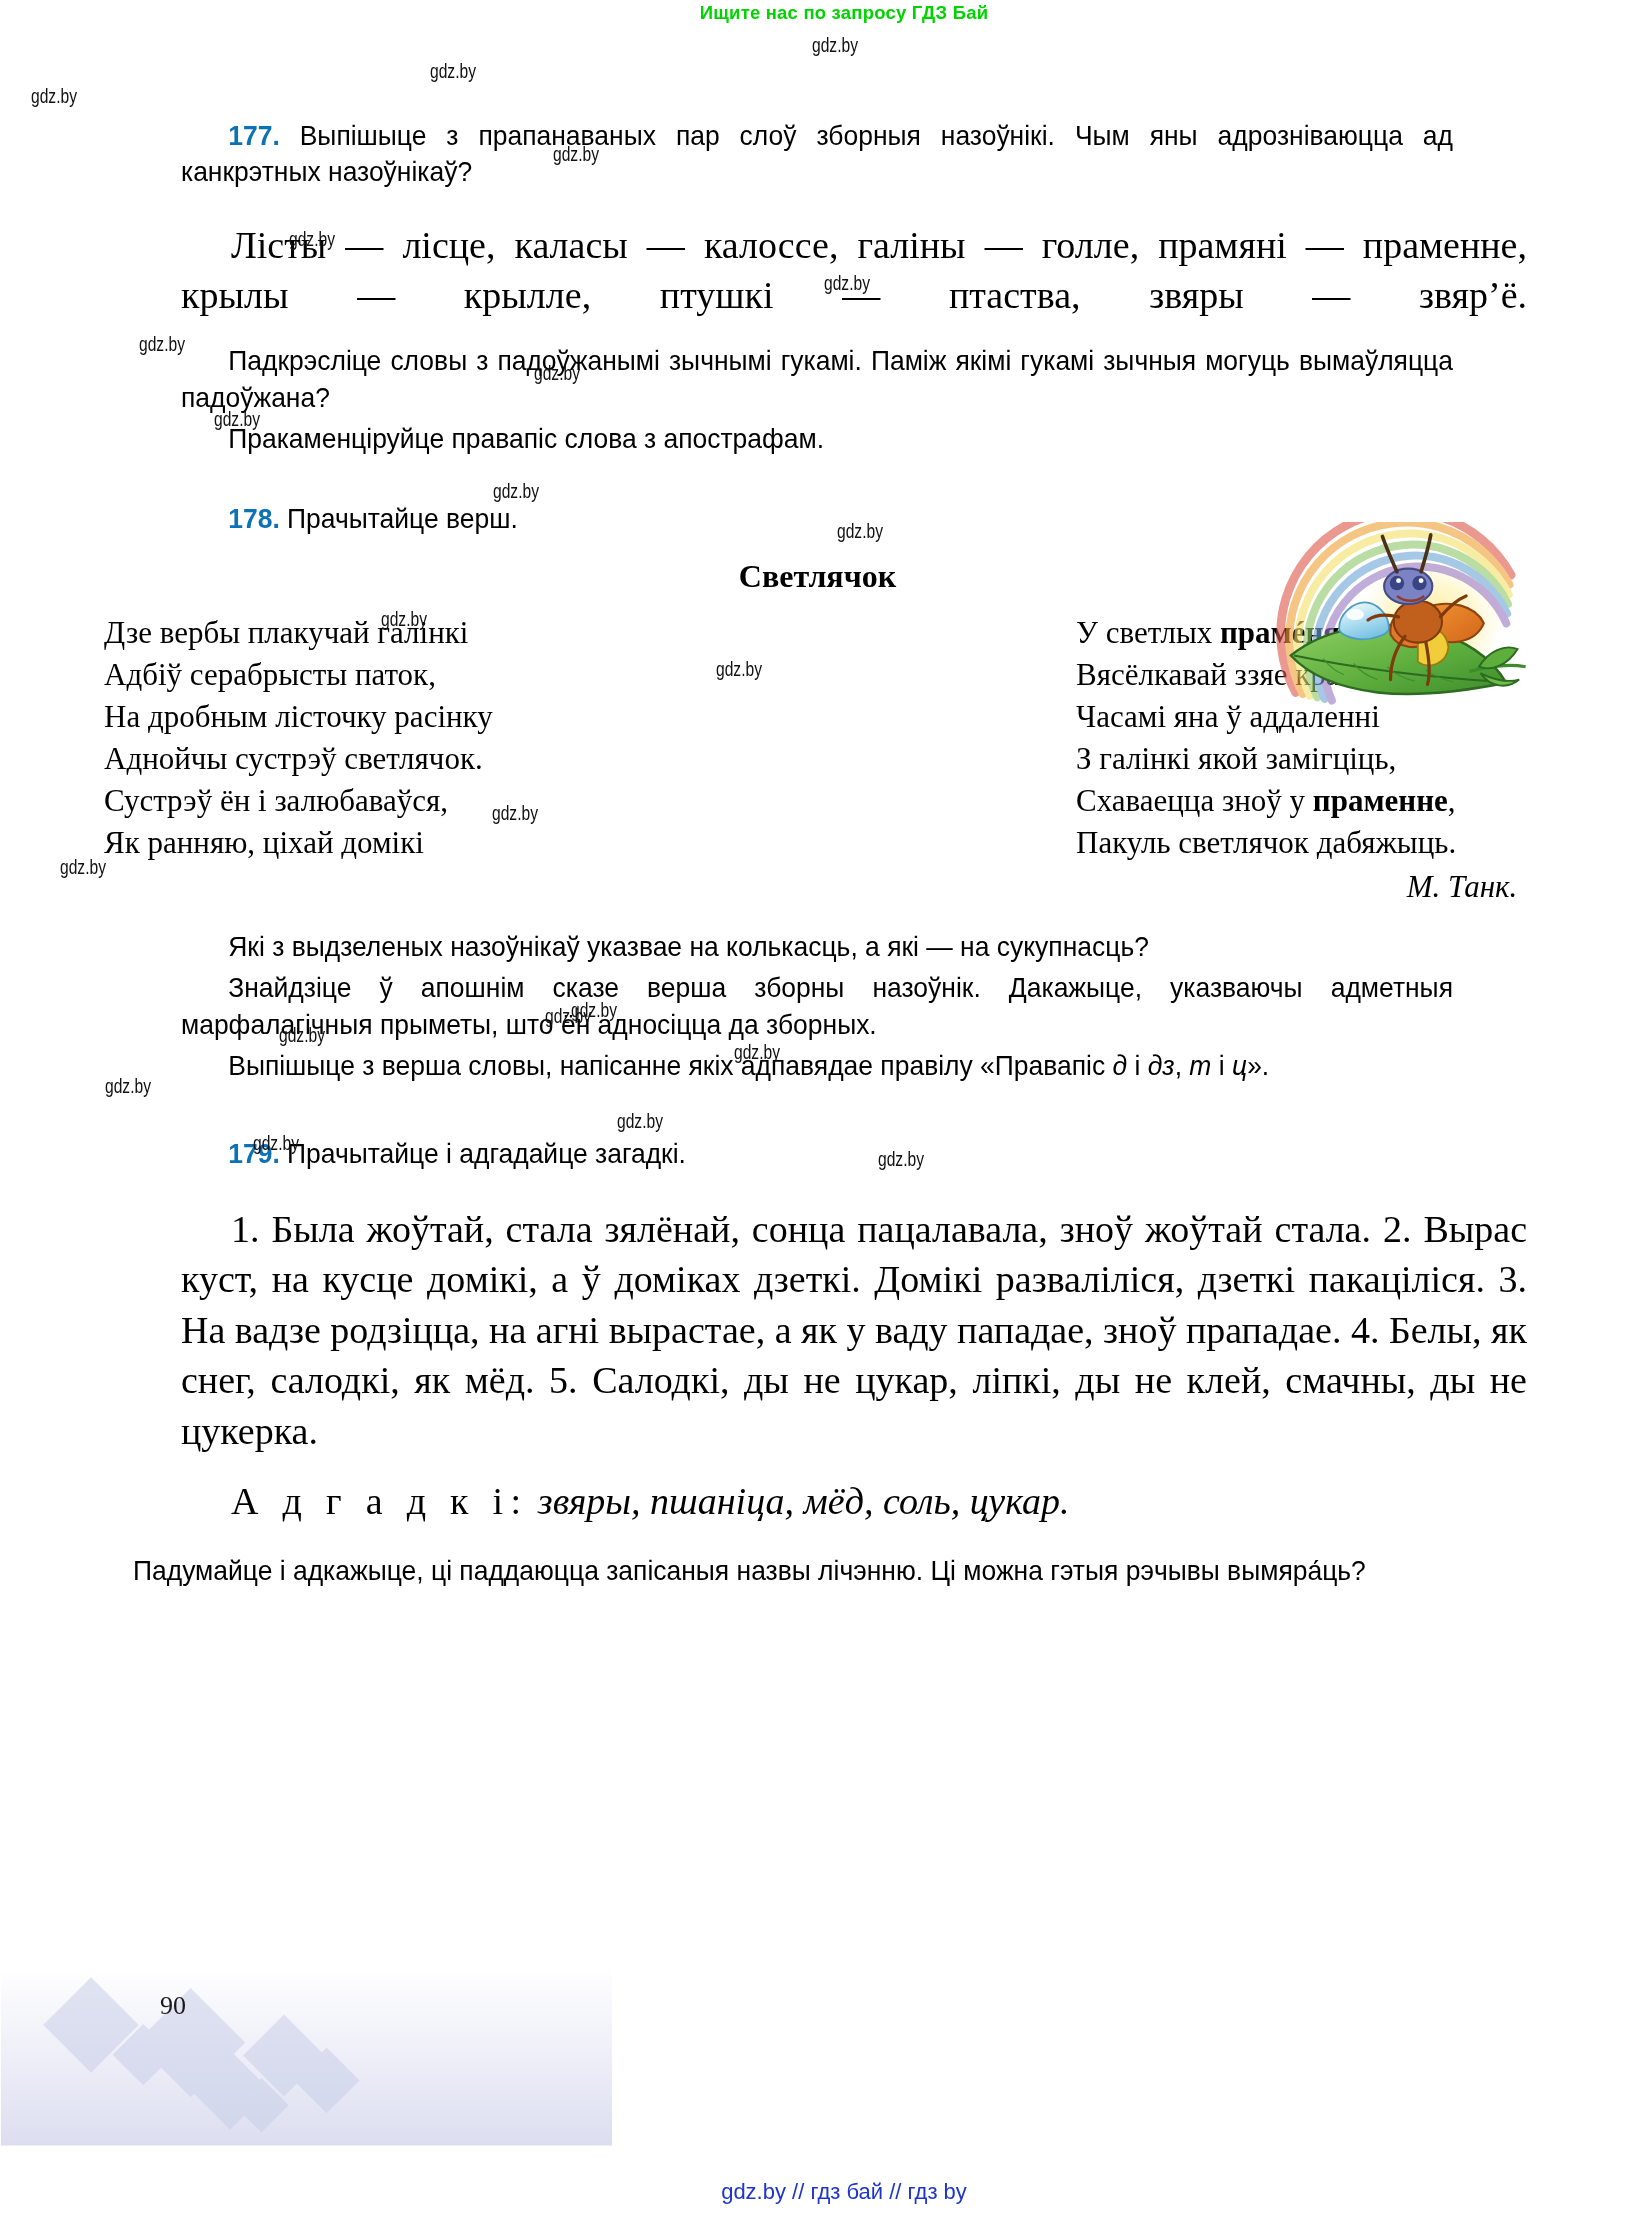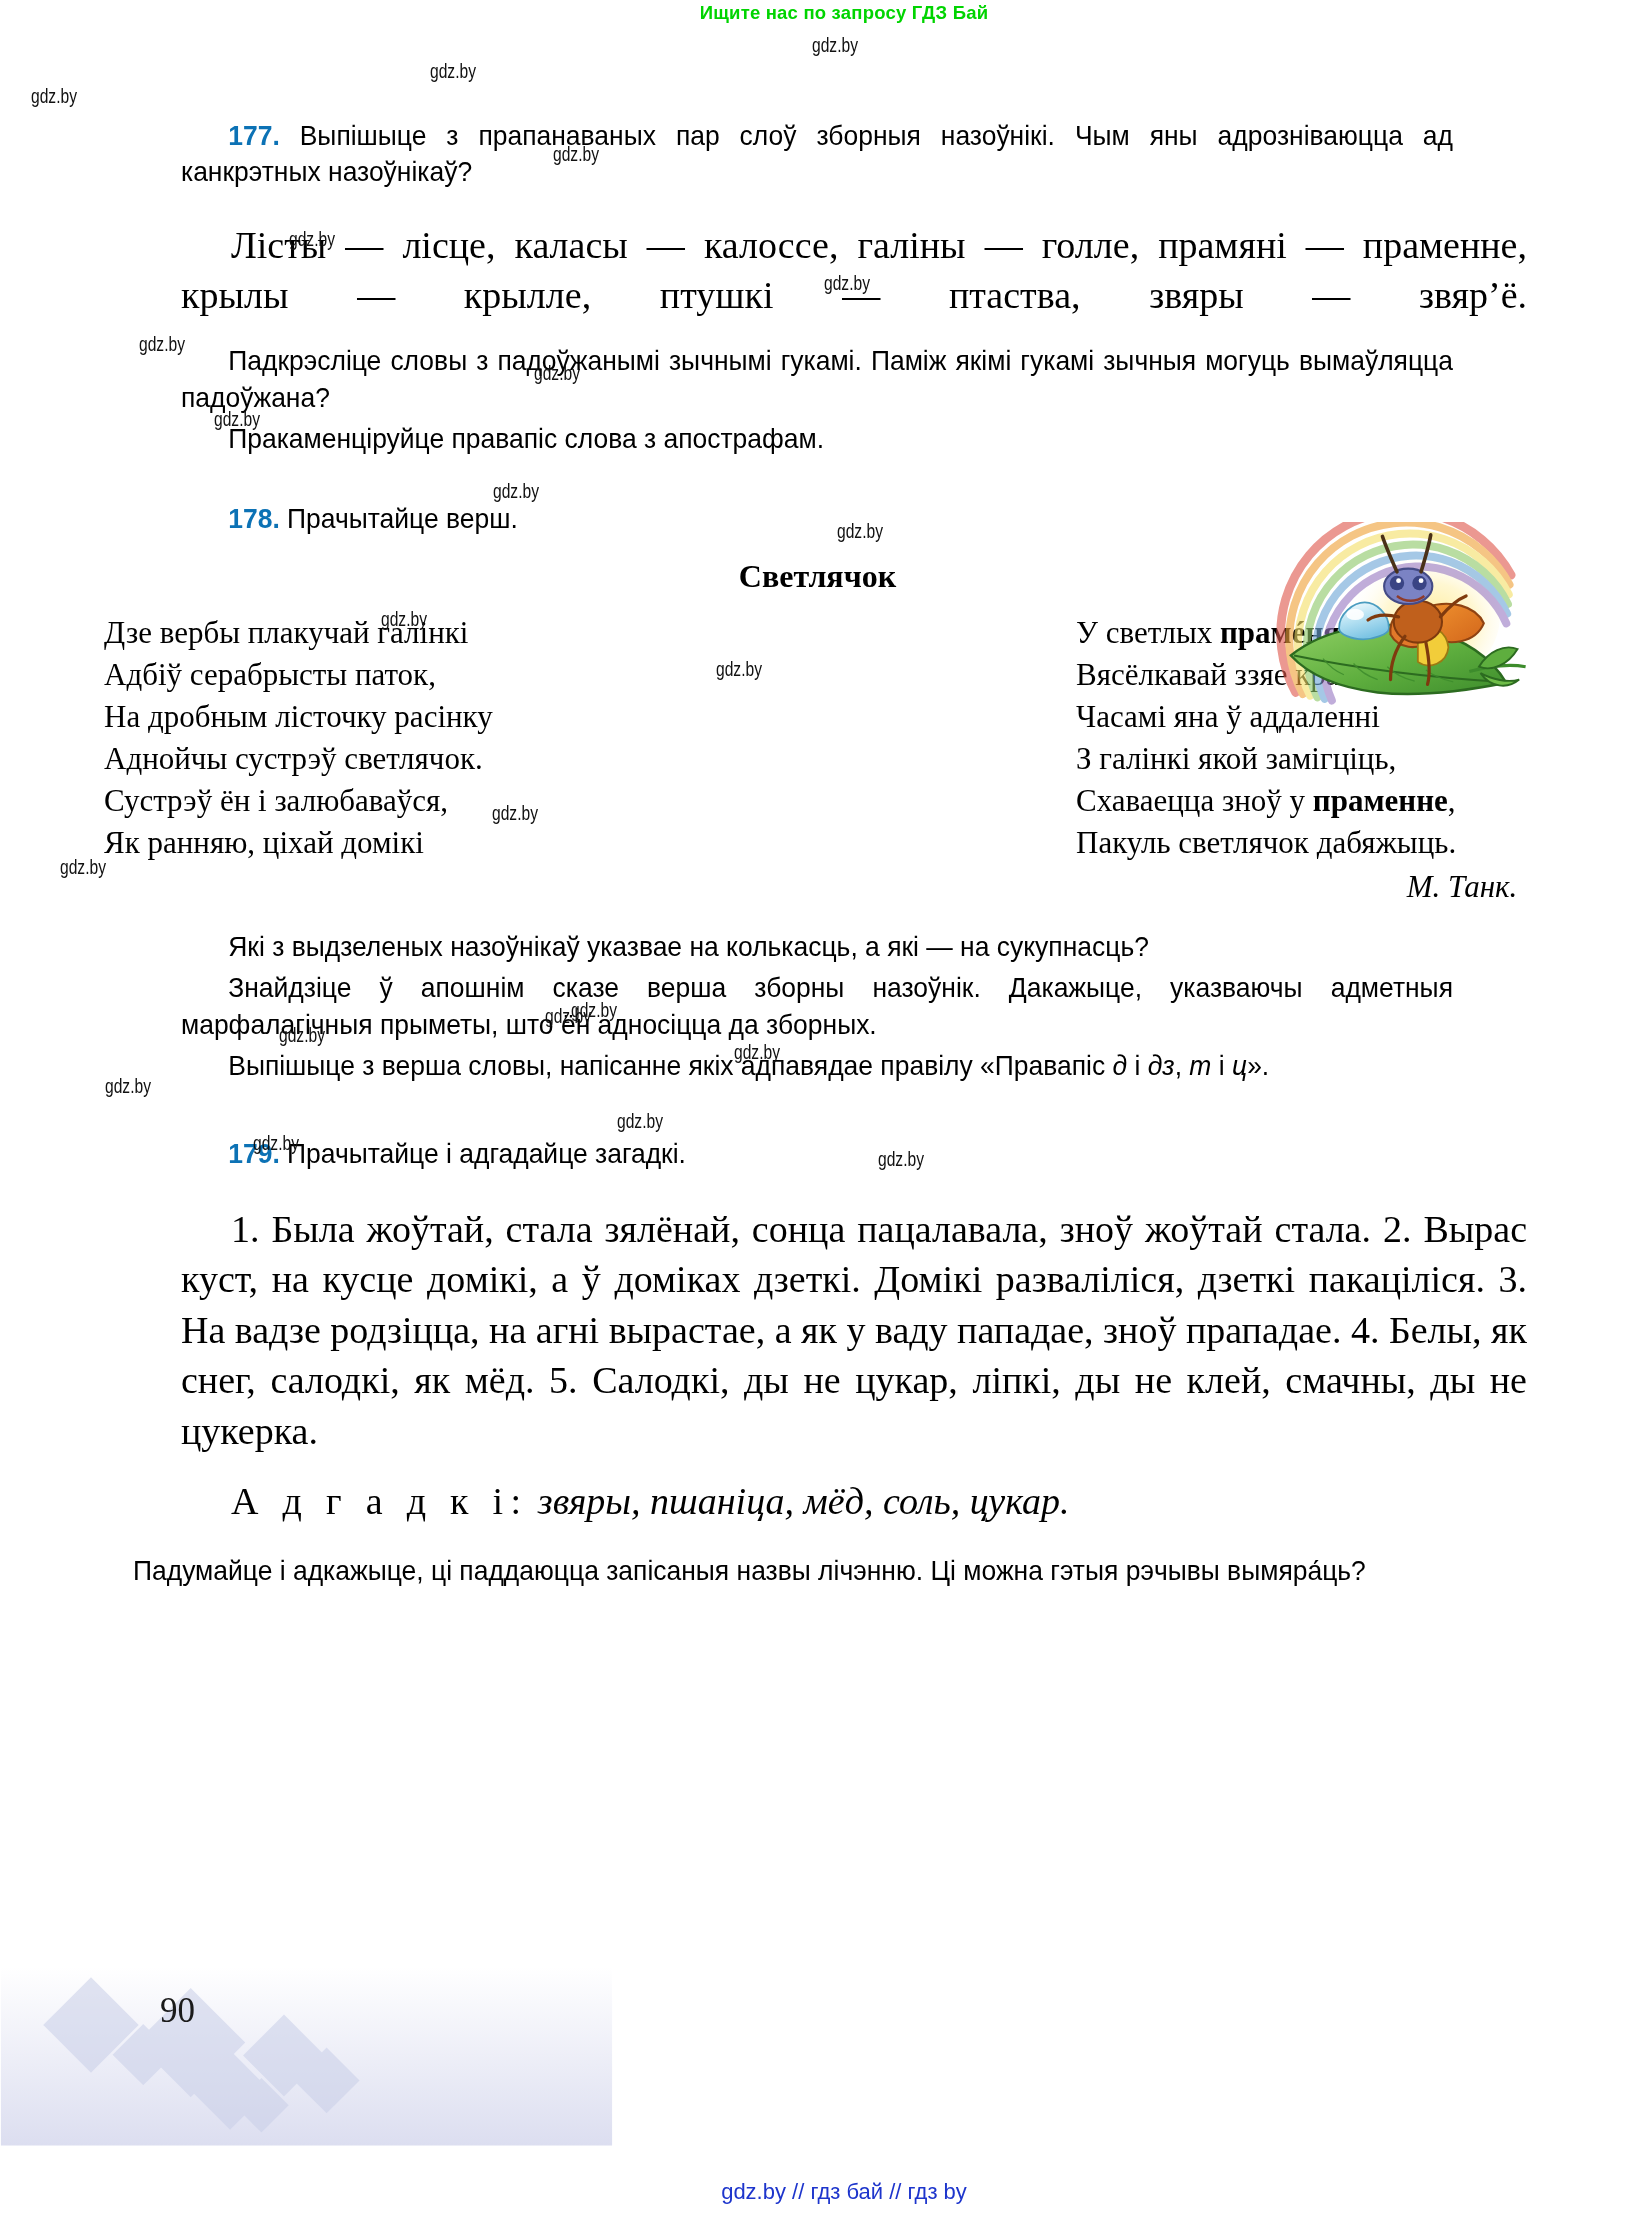--- a/index.html
+++ b/index.html
@@ -141,21 +141,21 @@
     height: 201px;
     z-index: 20;
   }
 
   
   .page-number {
     position: absolute;
     left: 160px;
     top: 1991px;
     font-family: "Liberation Serif", serif;
-    font-size: 35px;
+    font-size: 26px;
     color: #1a1a1a;
     z-index: 25;
   }
 
   .deco {
     position: absolute;
     left: 0;
     top: 1967px;
     width: 613px;
     height: 193px;

